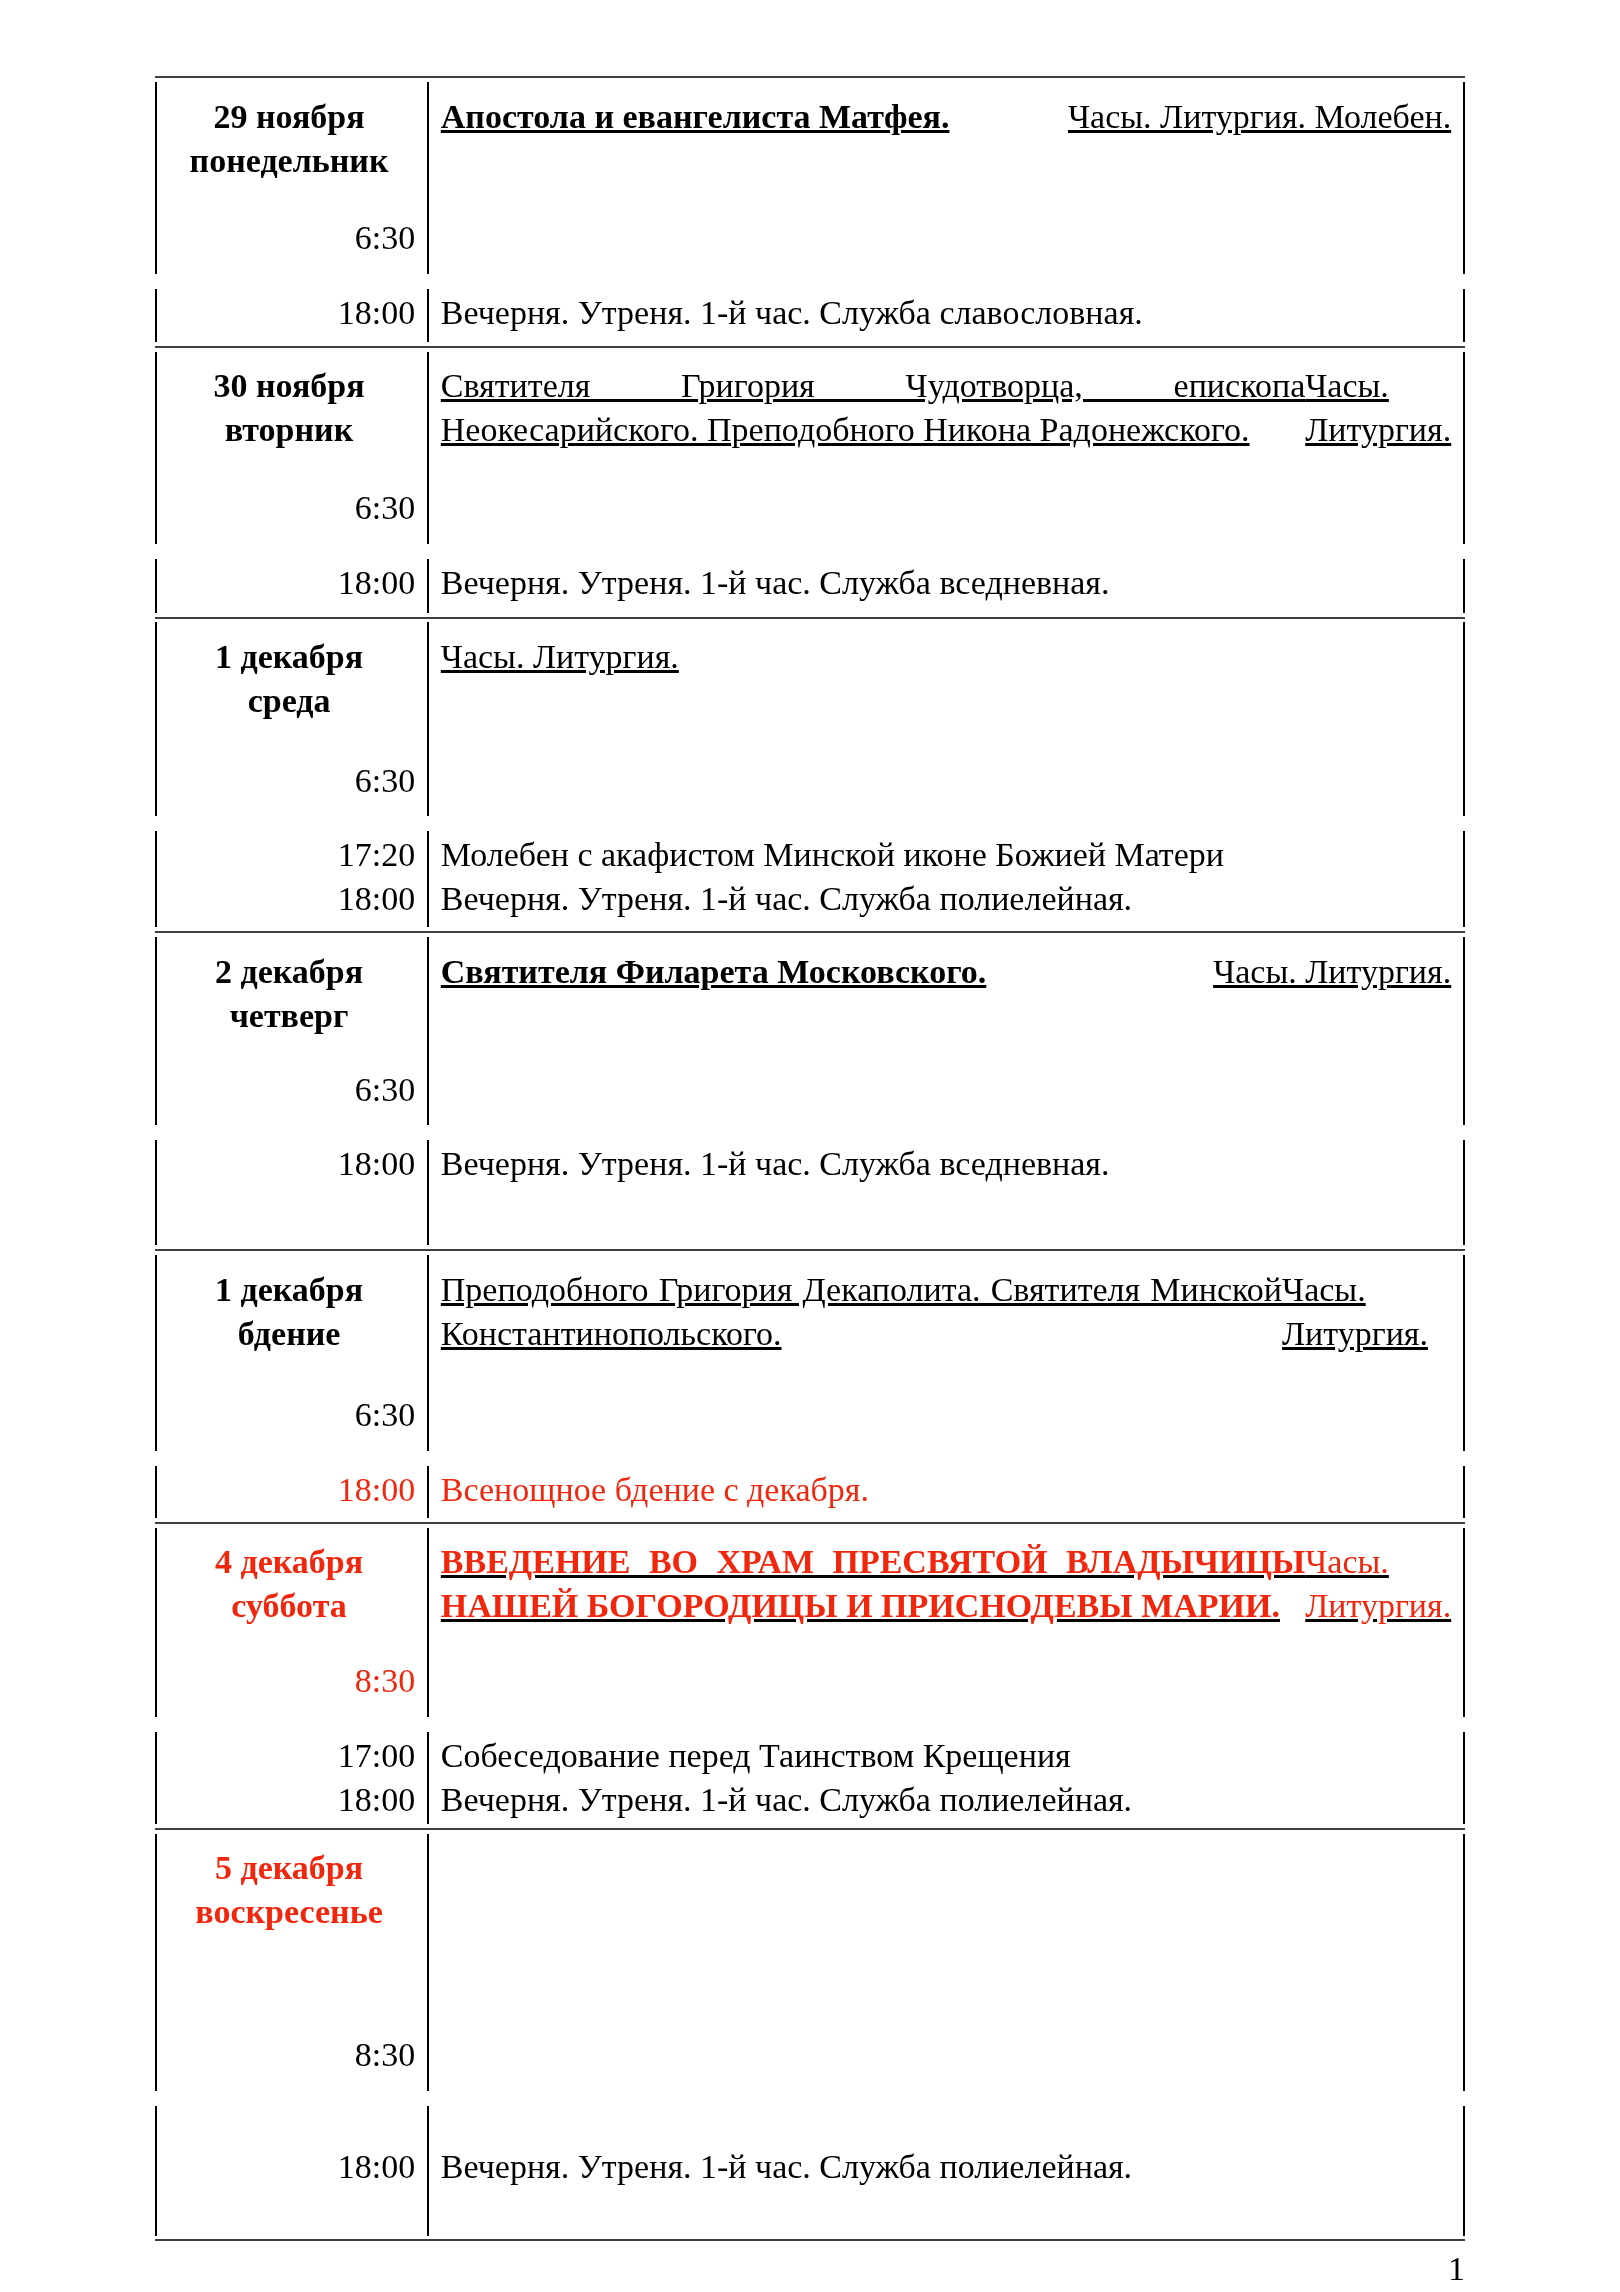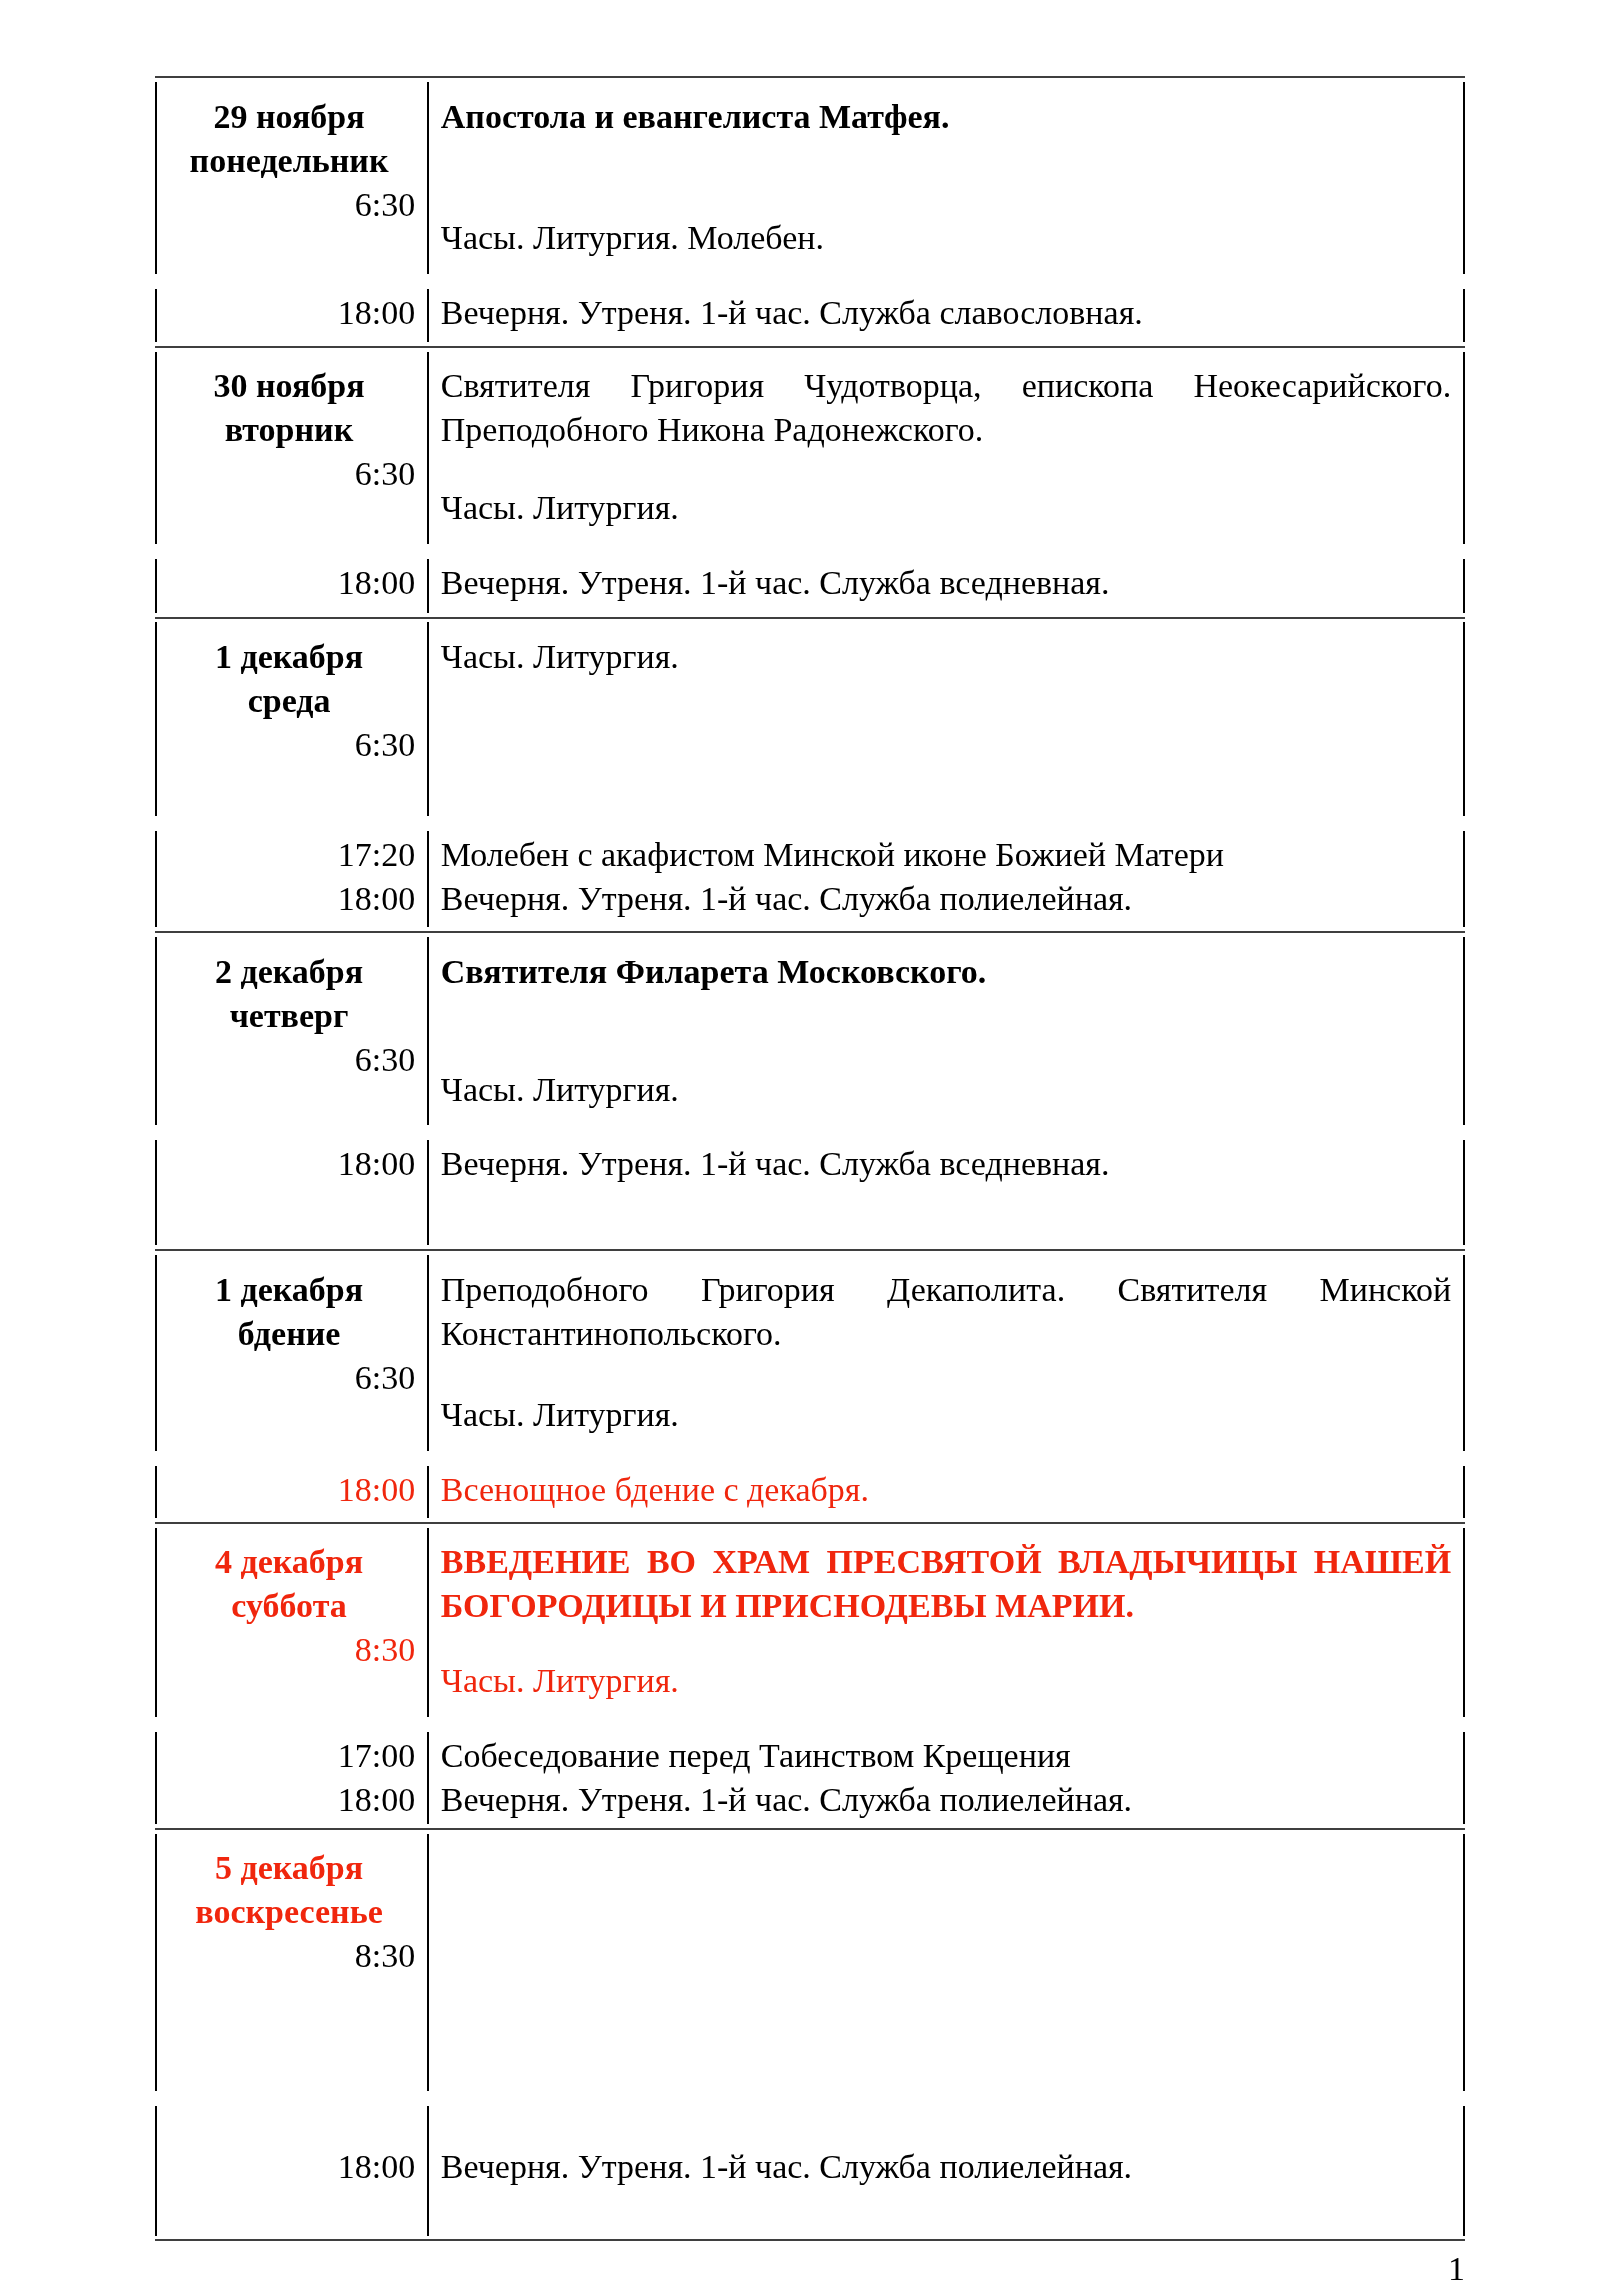--- a/index.html
+++ b/index.html
@@ -16,22 +16,22 @@
   .block { border-top:2.9px solid #3f3f3f; padding:3.9px 0; }
   .block:last-child { border-bottom:2.9px solid #3f3f3f; }
   .row {
     display:flex;
     border-left:2px solid #000;
     border-right:2px solid #000;
   }
   .r2 { margin-top:15px; }
   .c1 { flex:0 0 272px; width:272px; border-right:2px solid #000; }
   .c2 { flex:1 1 auto; min-width:0; }
-  .r1 .c1 { display:flex; flex-direction:column; padding:12.7px 11.8px 13.7px 5.9px; }
-  .r1 .c2 { display:flex; flex-direction:column; justify-content:space-between; padding:12.7px 11.8px 13.7px 11.8px; }
+  .r1 .c1 { display:flex; flex-direction:column; justify-content:space-between; padding:12.7px 11.8px 13.7px 5.9px; }
+  .r1 .c2 { display:flex; flex-direction:row; justify-content:space-between; padding:12.7px 11.8px 13.7px 11.8px;text-decoration:underline; }
   .r2 .c1 { padding:2px 11.8px 2px 5.9px; text-align:right; }
   .r2 .c2 { padding:2px 11.8px; }
   .date { text-align:center; font-weight:700; }
   .time { text-align:right; }
   .title { text-align:justify; text-align-last:left; }
   .bold { font-weight:700; }
   .red { color:#f0260d; }
   
   .b1 .r1{min-height:192px} .b1 .r2{min-height:53px}
   .b2 .r1{min-height:192px} .b2 .r2{min-height:54px}

